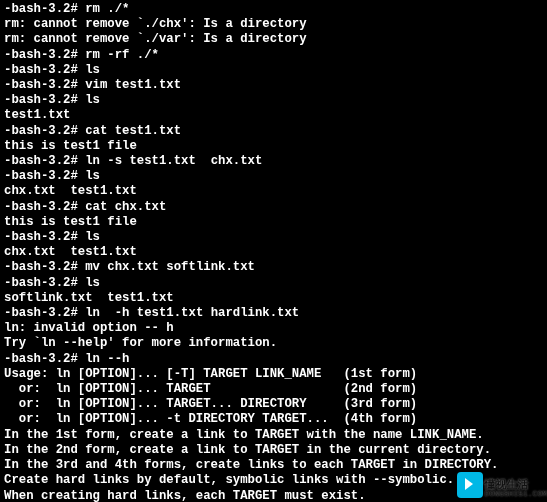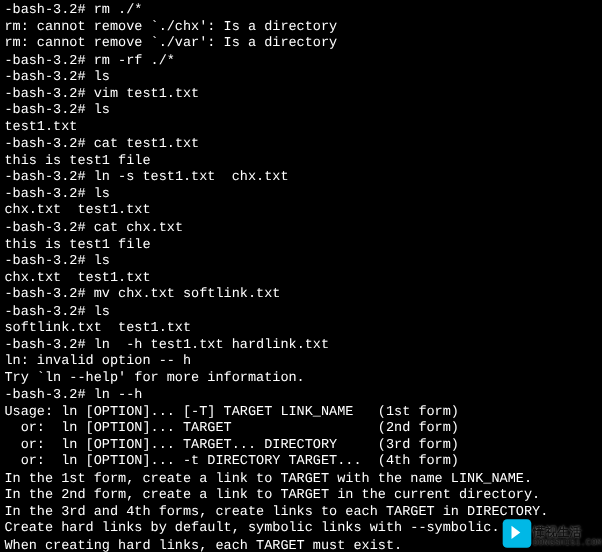--- a/index.html
+++ b/index.html
@@ -13,21 +13,21 @@
     font-size: 12.3px;
     line-height: 15.2px;
     overflow: hidden;
     position: relative;
   }
   .terminal {
     padding: 2px 4px;
     white-space: pre;
     word-break: break-all;
   }
-  .line { display: block; white-space: pre; }
+  .line { display: block; white-space: pre; font-weight: bold; }
   .prompt-host { color: #fff; }
   .cmd { color: #fff; }
   .output { color: #ffffff; }
   .watermark {
     position: absolute;
     right: 0;
     bottom: 4px;
     display: flex;
     align-items: flex-end;
     gap: 2px;

